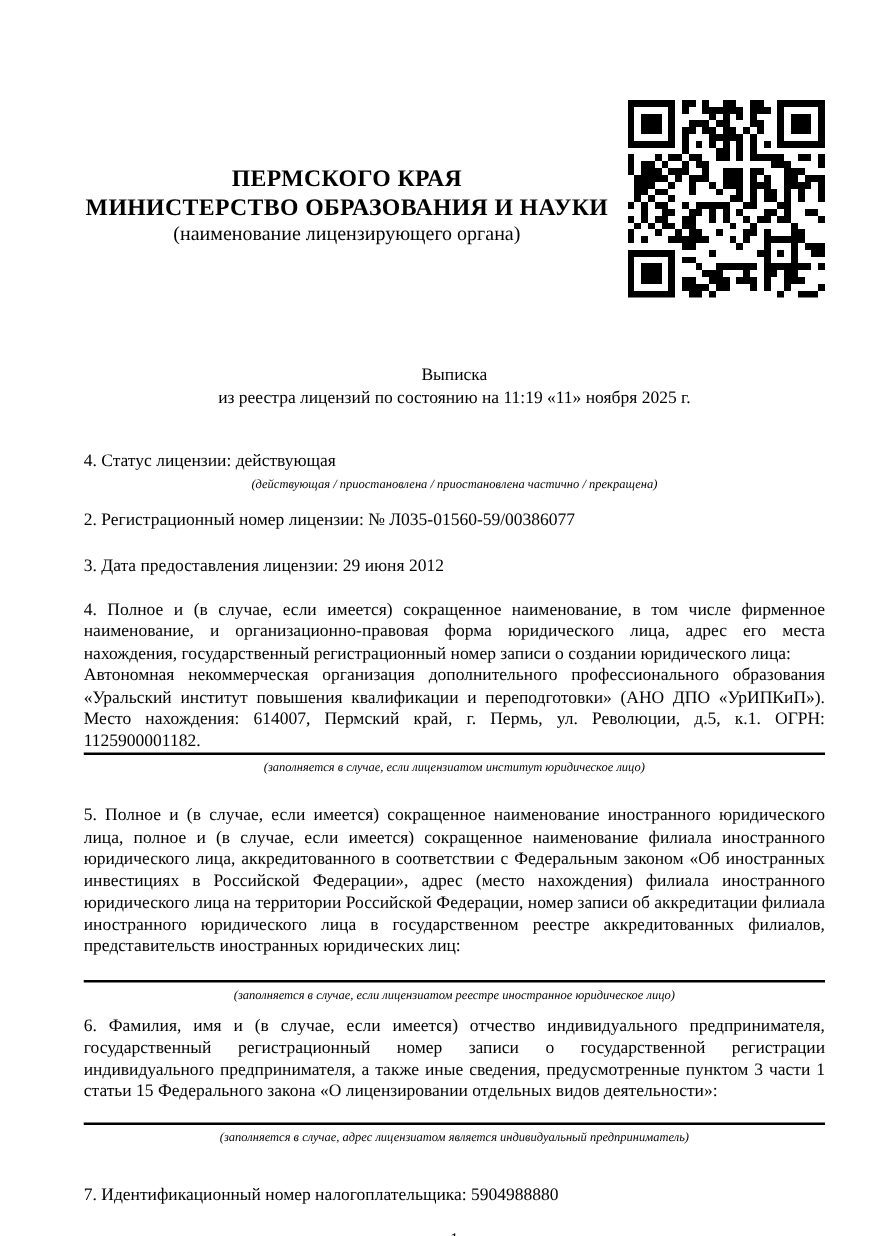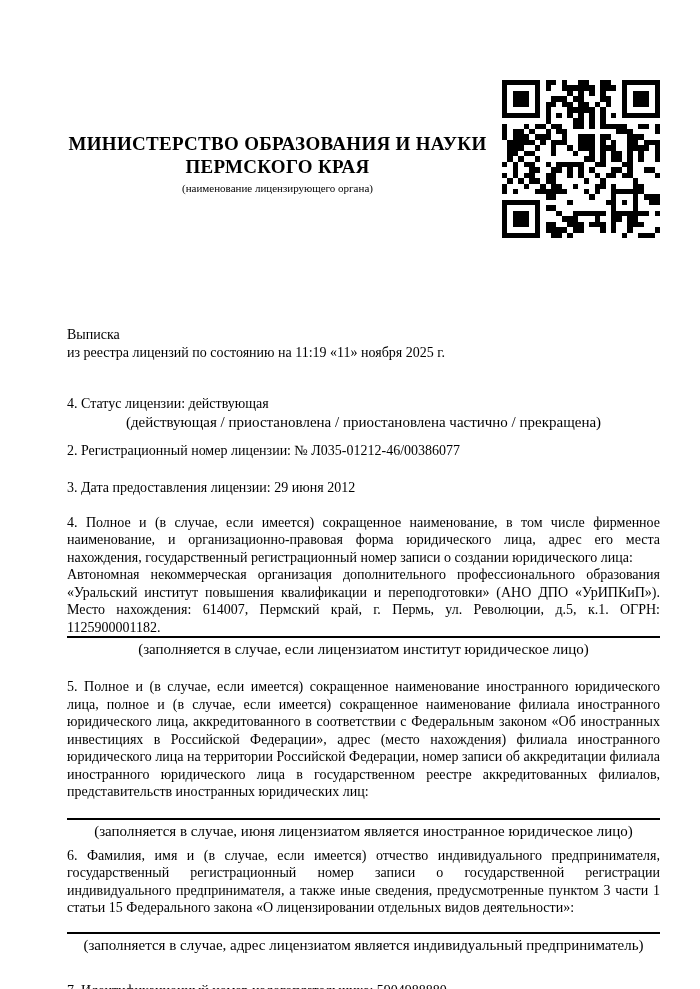--- a/index.html
+++ b/index.html
@@ -10,39 +10,39 @@
     width:700px; height:989px;
     background:#ffffff;
     color:#000000;
     font-family:"Liberation Serif","DejaVu Serif",serif;
     padding-left:67px; padding-right:40px;
     overflow:hidden;
   }
   .header { display:flex; align-items:flex-start; padding-top:80px; }
   .header-left { flex:1 1 auto; text-align:center; margin-top:52px; padding-right:14px; }
   .ministry-title { font-size:19px; font-weight:bold; line-height:23px; letter-spacing:0.3px; }
-  .ministry-caption { font-size:11px; line-height:14px; margin-top:3px; }
+  .ministry-caption { font-size:16px; line-height:14px; margin-top:3px; }
   .qr { flex:0 0 auto; width:158px; height:158px; }
-  .doc-title { font-size:14px; line-height:17.5px; margin-top:88px; }
+  .doc-title { text-align:center; font-size:14px; line-height:17.5px; margin-top:54px; }
   .line { font-size:14px; line-height:17.5px; }
   .para { font-size:14px; line-height:17.5px; text-align:justify; white-space:pre-line; }
-  .caption { font-size:15px; line-height:14px; text-align:center; }
+  .caption { font-size:10px; line-height:14px; text-align:center;font-style:italic; }
   .rule { border-top:2px solid #000; height:0; }
   .page-number { text-align:center; font-size:13px; line-height:16px; margin-top:18px; }
 </style>
 </head>
 <body>
 
 <div class="page">
 
   <div class="header">
     <div class="header-left">
       <div class="ministry-title">
+        <div>ПЕРМСКОГО КРАЯ</div>
         <div>МИНИСТЕРСТВО ОБРАЗОВАНИЯ И НАУКИ</div>
-        <div>ПЕРМСКОГО КРАЯ</div>
       </div>
       <div class="ministry-caption">(наименование лицензирующего органа)</div>
     </div>
     <div class="qr" id="qr"><svg viewBox="0 0 29 29" width="158" height="158" shape-rendering="crispEdges" fill="#000000">
           <rect x="0" y="0" width="1" height="1"></rect>
           <rect x="1" y="0" width="1" height="1"></rect>
           <rect x="2" y="0" width="1" height="1"></rect>
           <rect x="3" y="0" width="1" height="1"></rect>
           <rect x="4" y="0" width="1" height="1"></rect>
           <rect x="5" y="0" width="1" height="1"></rect>
@@ -453,38 +453,38 @@
     <div>Выписка</div>
     <div>из реестра лицензий по состоянию на 11:19 «11» ноября 2025 г.</div>
   </div>
 
   <div class="item" style="margin-top:34px">
     <div class="line">4. Статус лицензии: действующая</div>
     <div class="caption" style="margin-top:2px">(действующая / приостановлена / приостановлена частично / прекращена)</div>
   </div>
 
   <div class="item" style="margin-top:13px">
-    <div class="line">2. Регистрационный номер лицензии: № Л035-01212-46/00386077</div>
+    <div class="line">2. Регистрационный номер лицензии: № Л035-01560-59/00386077</div>
   </div>
 
   <div class="item" style="margin-top:20px">
     <div class="line">3. Дата предоставления лицензии: 29 июня 2012</div>
   </div>
 
   <div class="item" style="margin-top:17px">
     <div class="para">4. Полное и (в случае, если имеется) сокращенное наименование, в том числе фирменное наименование, и организационно-правовая форма юридического лица, адрес его места нахождения, государственный регистрационный номер записи о создании юридического лица:
 Автономная некоммерческая организация дополнительного профессионального образования «Уральский институт повышения квалификации и переподготовки» (АНО ДПО «УрИПКиП»). Место нахождения: 614007, Пермский край, г. Пермь, ул. Революции, д.5, к.1. ОГРН: 1125900001182.</div>
     <div class="rule"></div>
     <div class="caption" style="margin-top:4px">(заполняется в случае, если лицензиатом институт юридическое лицо)</div>
   </div>
 
   <div class="item" style="margin-top:22px">
     <div class="para">5. Полное и (в случае, если имеется) сокращенное наименование иностранного юридического лица, полное и (в случае, если имеется) сокращенное наименование филиала иностранного юридического лица, аккредитованного в соответствии с Федеральным законом «Об иностранных инвестициях в Российской Федерации», адрес (место нахождения) филиала иностранного юридического лица на территории Российской Федерации, номер записи об аккредитации филиала иностранного юридического лица в государственном реестре аккредитованных филиалов, представительств иностранных юридических лиц:</div>
     <div class="rule" style="margin-top:17px"></div>
-    <div class="caption" style="margin-top:4px">(заполняется в случае, июня лицензиатом является иностранное юридическое лицо)</div>
+    <div class="caption" style="margin-top:4px">(заполняется в случае, если лицензиатом реестре иностранное юридическое лицо)</div>
   </div>
 
   <div class="item" style="margin-top:9px">
     <div class="para">6. Фамилия, имя и (в случае, если имеется) отчество индивидуального предпринимателя, государственный регистрационный номер записи о государственной регистрации индивидуального предпринимателя, а также иные сведения, предусмотренные пунктом 3 части 1 статьи 15 Федерального закона «О лицензировании отдельных видов деятельности»:</div>
     <div class="rule" style="margin-top:15px"></div>
     <div class="caption" style="margin-top:4px">(заполняется в случае, адрес лицензиатом является индивидуальный предприниматель)</div>
   </div>
 
   <div class="item" style="margin-top:30px">
     <div class="line">7. Идентификационный номер налогоплательщика: 5904988880</div>

